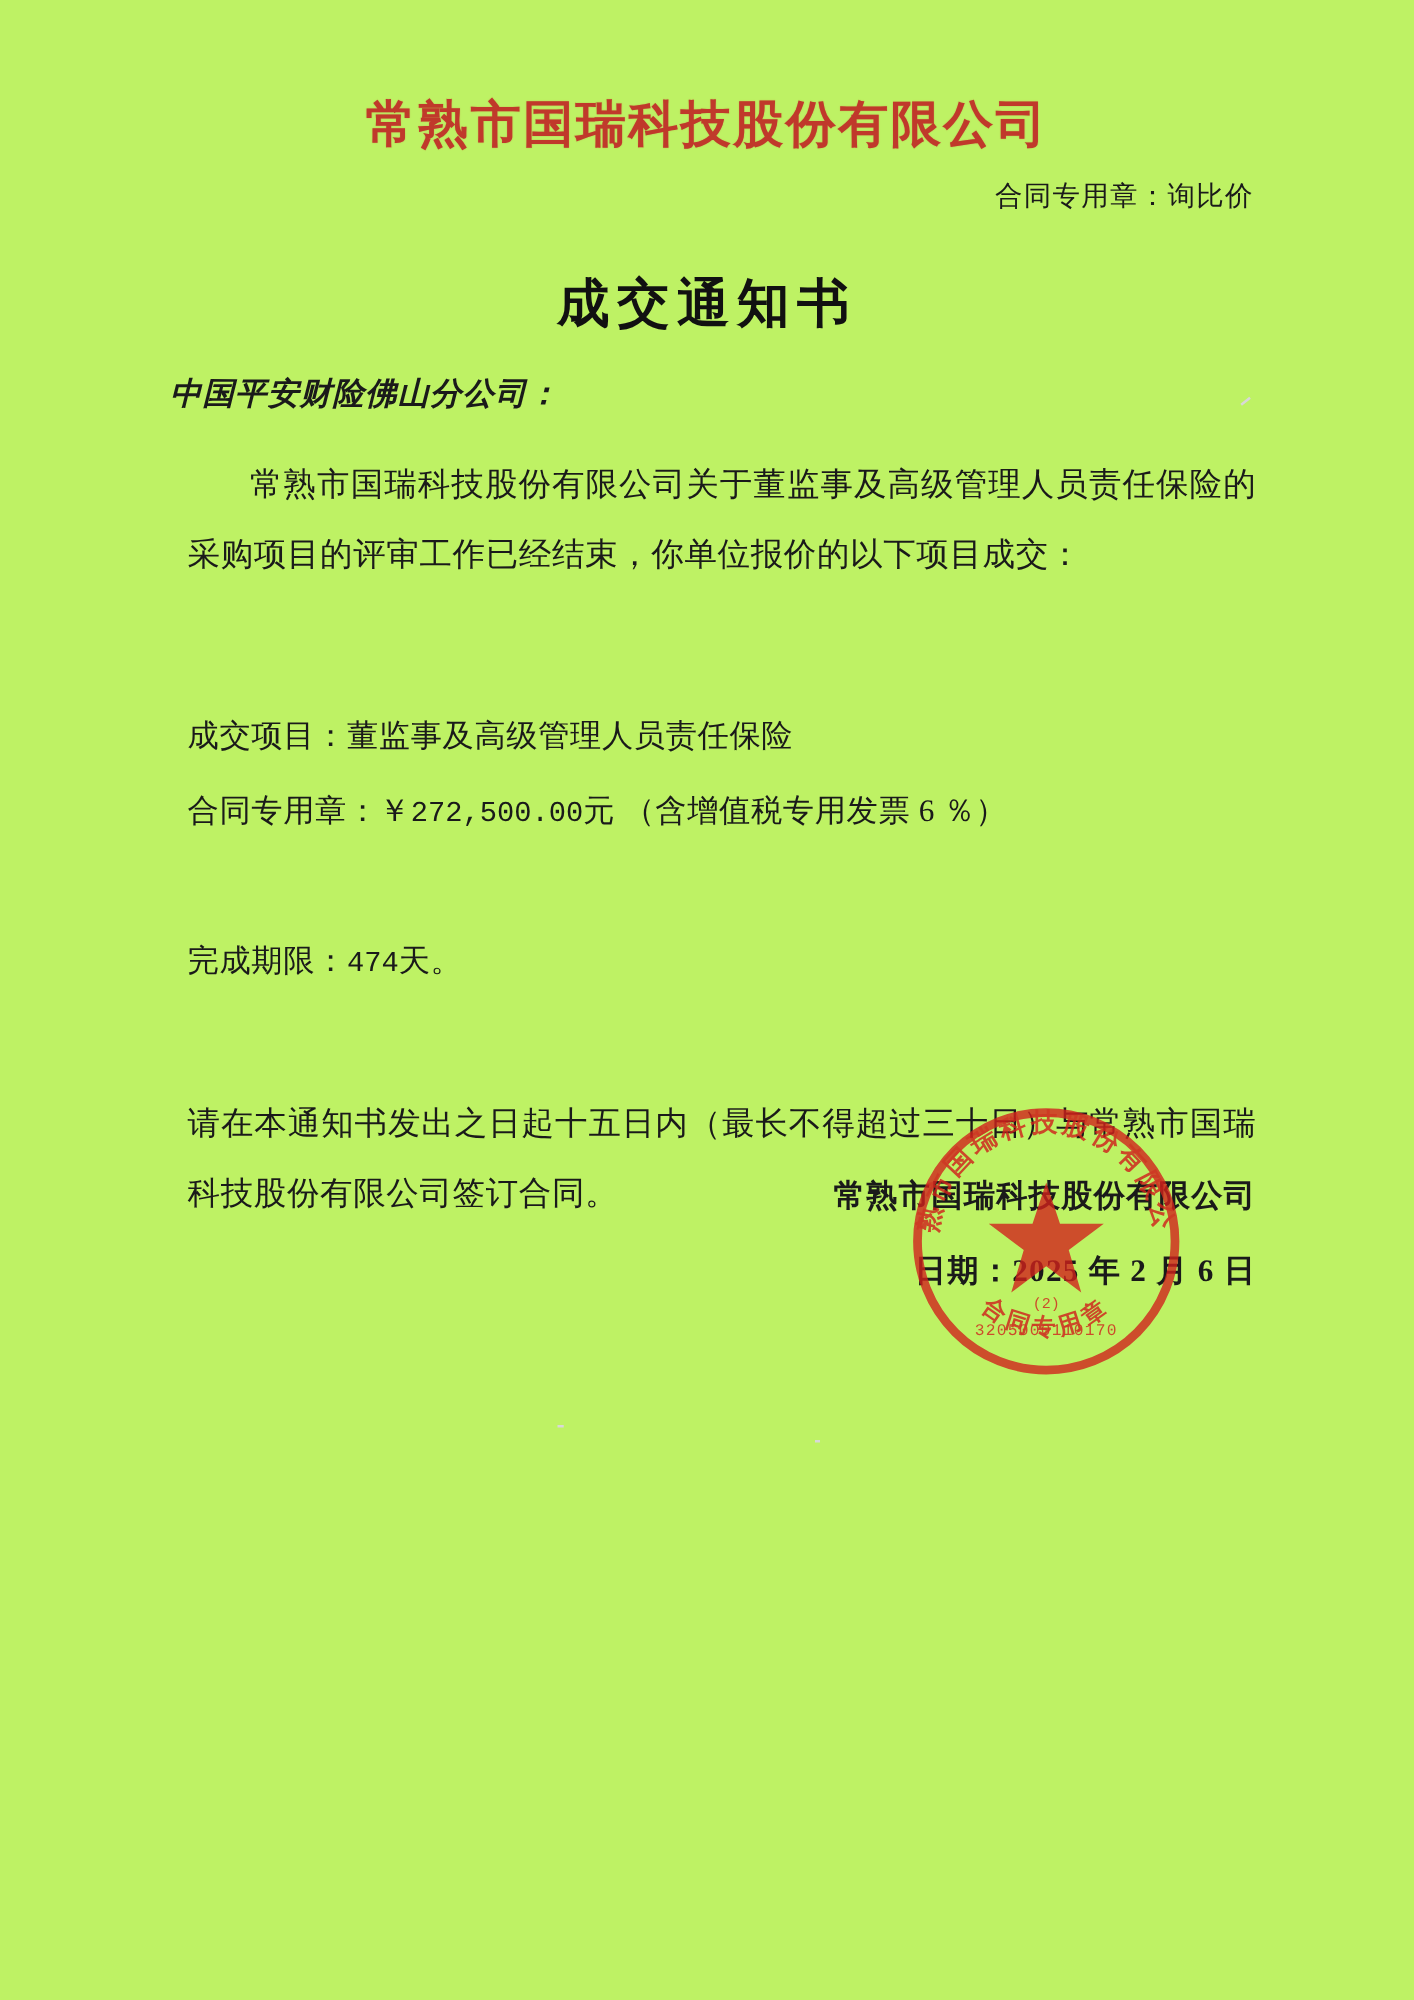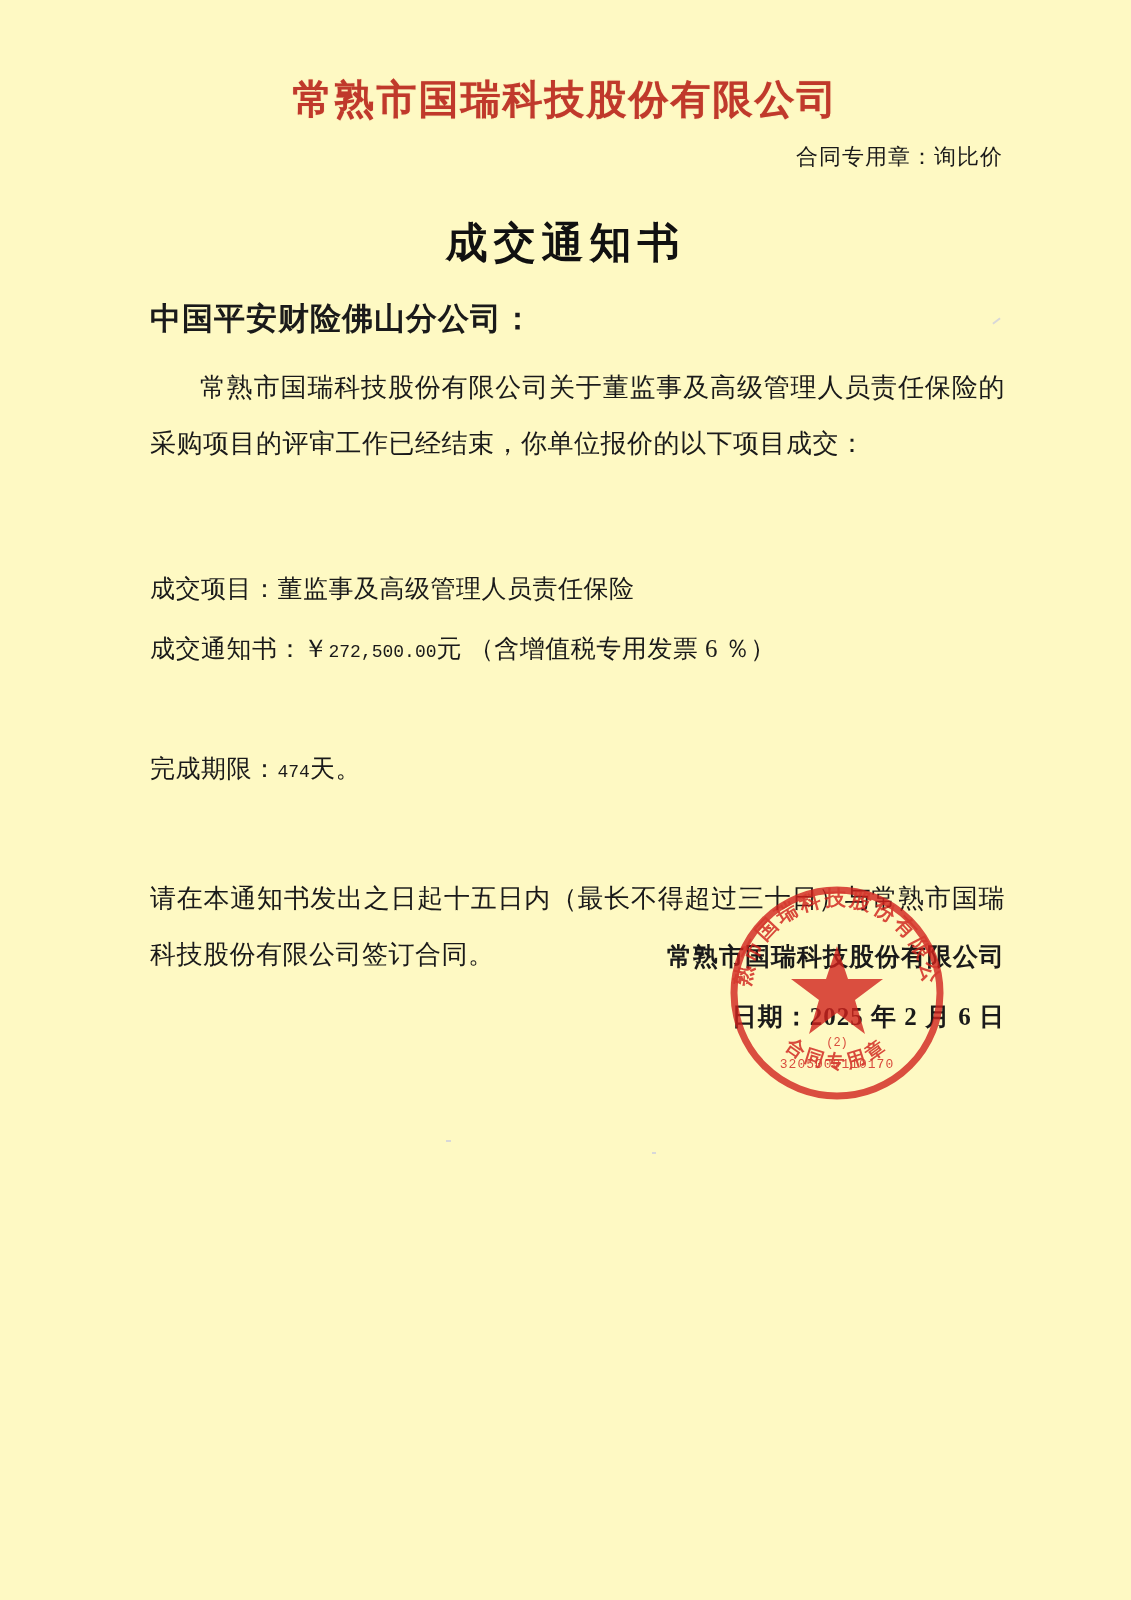--- a/index.html
+++ b/index.html
@@ -11,21 +11,21 @@
     width: 1131px;
     height: 1600px;
     position: relative;
     font-family: "Liberation Serif", "DejaVu Serif", serif;
     color: #1a1a1a;
     overflow: hidden;
   }
   .page {
     position: absolute;
     inset: 0;
-    background: #fef9c3;
+    background: #bef264;
   }
   
   .company-header {
     position: absolute;
     top: 72px;
     left: 0;
     width: 100%;
     text-align: center;
     font-family: "Liberation Serif", "DejaVu Serif", serif;
     font-weight: bold;
@@ -50,24 +50,25 @@
     text-align: center;
     font-size: 42px;
     font-weight: bold;
     letter-spacing: 6px;
     color: #111;
   }
   
   .recipient {
     position: absolute;
     top: 298px;
-    left: 150px;
-    font-size: 31px;
+    left: 136px;
+    font-size: 25px;
     font-weight: bold;
     letter-spacing: 1px;
+    font-style: italic;
   }
   .para {
     position: absolute;
     left: 150px;
     width: 855px;
     font-size: 26px;
     line-height: 56px;
     letter-spacing: 0.5px;
     text-align: justify;
   }
@@ -79,21 +80,21 @@
     letter-spacing: 0.5px;
     white-space: nowrap;
     margin-top: 44px;
   }
   #line-item   { top: 528px; }
   #line-amount { top: 588px; }
   #line-rmb    { top: 650px; left: 290px; }
   #line-term   { top: 708px; }
   .mono-num {
     font-family: "Liberation Mono", "DejaVu Sans Mono", monospace;
-    font-size: 18px;
+    font-size: 23px;
     letter-spacing: 0px;
     text-align: right;
   }
   #closing-para { top: 871px; font-family: Liberation Serif, serif; }
   
   .sign-block {
     position: absolute;
     right: 126px;
     text-align: right;
     font-size: 25px;
@@ -134,21 +135,21 @@
 
   <div class="doc-title">成交通知书</div>
 
   <div class="recipient">中国平安财险佛山分公司：</div>
 
   <div class="para" id="intro-para">常熟市国瑞科技股份有限公司关于董监事及高级管理人员责任保险的采购项目的评审工作已经结束，你单位报价的以下项目成交：</div>
 
   <div class="detail-line" id="line-item">成交项目：董监事及高级管理人员责任保险</div>
 
   <div class="detail-line" id="line-amount">
-    <span>成交通知书：￥</span><span class="mono-num">272,500.00</span><span>元 （含增值税专用发票 6 ％）</span>
+    <span>合同专用章：￥</span><span class="mono-num">272,500.00</span><span>元 （含增值税专用发票 6 ％）</span>
   </div>
 
 
   <div class="detail-line" id="line-term">
     <span>完成期限：</span><span class="mono-num">474</span><span>天。</span>
   </div>
 
   <div class="para" id="closing-para">请在本通知书发出之日起十五日内（最长不得超过三十日）与常熟市国瑞科技股份有限公司签订合同。</div>
 
   <div class="sign-block" id="sign-company">常熟市国瑞科技股份有限公司</div>

